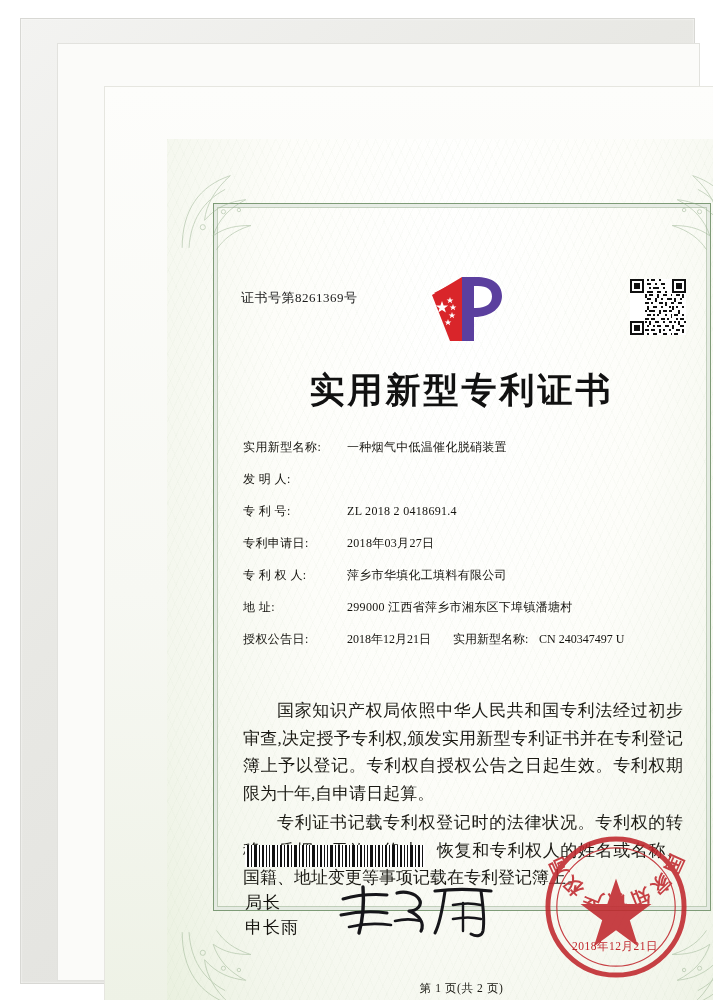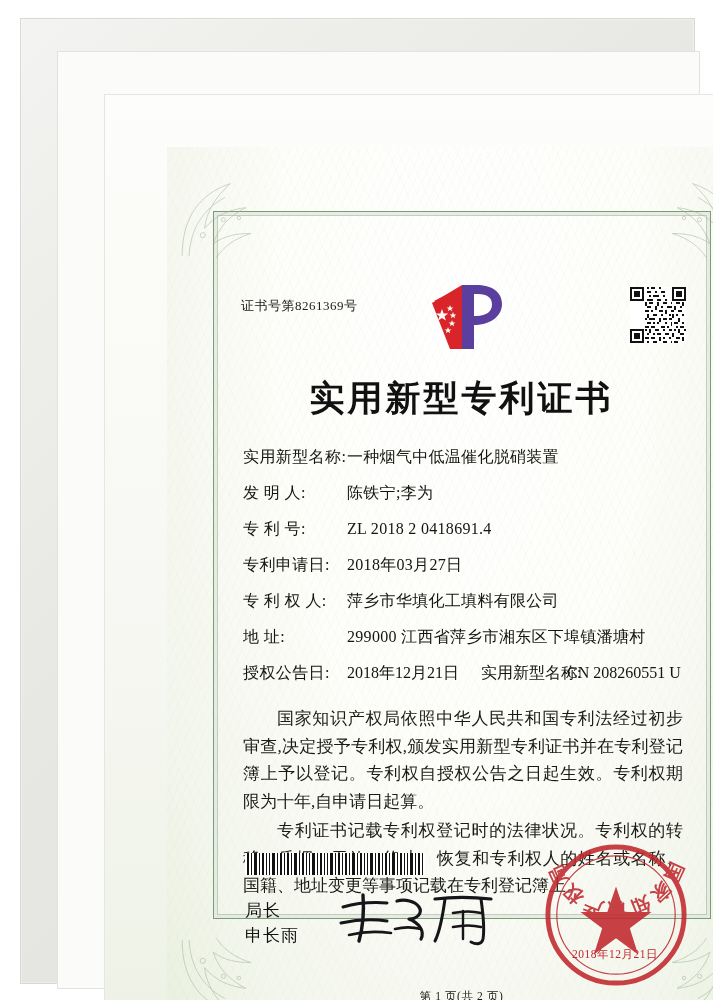--- a/index.html
+++ b/index.html
@@ -24,21 +24,21 @@
   .frame-outer {
     position: absolute;
     left: 20px; top: 18px;
     width: 673px; height: 964px;
     background: linear-gradient(135deg,#f3f3f1 0%,#e8e8e4 40%,#dededa 100%);
     border: 1px solid #d8d8d4;
     box-shadow: inset 0 0 2px #fff;
   }
   .frame-mid {
     position: absolute;
-    left: 36px; top: 32px;
+    left: 36px; top: 24px;
     width: 641px; height: 936px;
     background: #fbfbf9;
     border: 1px solid #e2e2de;
   }
   .frame-inner {
     position: absolute;
     left: 46px; top: 42px;
     width: 621px; height: 916px;
     background: linear-gradient(180deg,#fdfdfb 0%,#f7f8f3 55%,#eef2e6 100%);
     border: 1px solid #e6e6e0;
@@ -124,21 +124,21 @@
     color: #111;
     font-family: "Liberation Serif", serif;
   }
 
   
   .fields {
     position: absolute;
     left: 76px;
     top: 302px;
     width: 440px;
-    font-size: 16px;
+    font-size: 12px;
     color: #15140f;
     line-height: 1;
   }
   .field {
     display: flex;
     align-items: baseline;
     margin-bottom: 20px;
   }
   .f-label {
     width: 104px;
@@ -424,21 +424,20 @@
 
           <div class="fields">
 
             <div class="field">
               <div class="f-label">实用新型名称:</div>
               <div class="f-value">一种烟气中低温催化脱硝装置</div>
             </div>
 
             <div class="field">
               <div class="f-label spread">发 明 人:</div>
-              <div class="f-value">陈铁宁;李为</div>
             </div>
 
             <div class="field">
               <div class="f-label spread">专 利 号:</div>
               <div class="f-value">ZL 2018 2 0418691.4</div>
             </div>
 
             <div class="field">
               <div class="f-label">专利申请日:</div>
               <div class="f-value">2018年03月27日</div>
@@ -451,21 +450,21 @@
 
             <div class="field">
               <div class="f-label spread">地 址:</div>
               <div class="f-value">299000 江西省萍乡市湘东区下埠镇潘塘村</div>
             </div>
 
             <div class="field dual">
               <div class="f-label">授权公告日:</div>
               <div class="f-value2">2018年12月21日</div>
               <div class="f-label2">实用新型名称:</div>
-              <div class="f-value2">CN 208260551 U</div>
+              <div class="f-value2">CN 240347497 U</div>
             </div>
 
           </div>
 
           <div class="paras">
             <p class="para">国家知识产权局依照中华人民共和国专利法经过初步审查,决定授予专利权,颁发实用新型专利证书并在专利登记簿上予以登记。专利权自授权公告之日起生效。专利权期限为十年,自申请日起算。</p>
             <p class="para">专利证书记载专利权登记时的法律状况。专利权的转移、质押、无效、终止、恢复和专利权人的姓名或名称、国籍、地址变更等事项记载在专利登记簿上。</p>
           </div>
 
           <div class="barcode">

